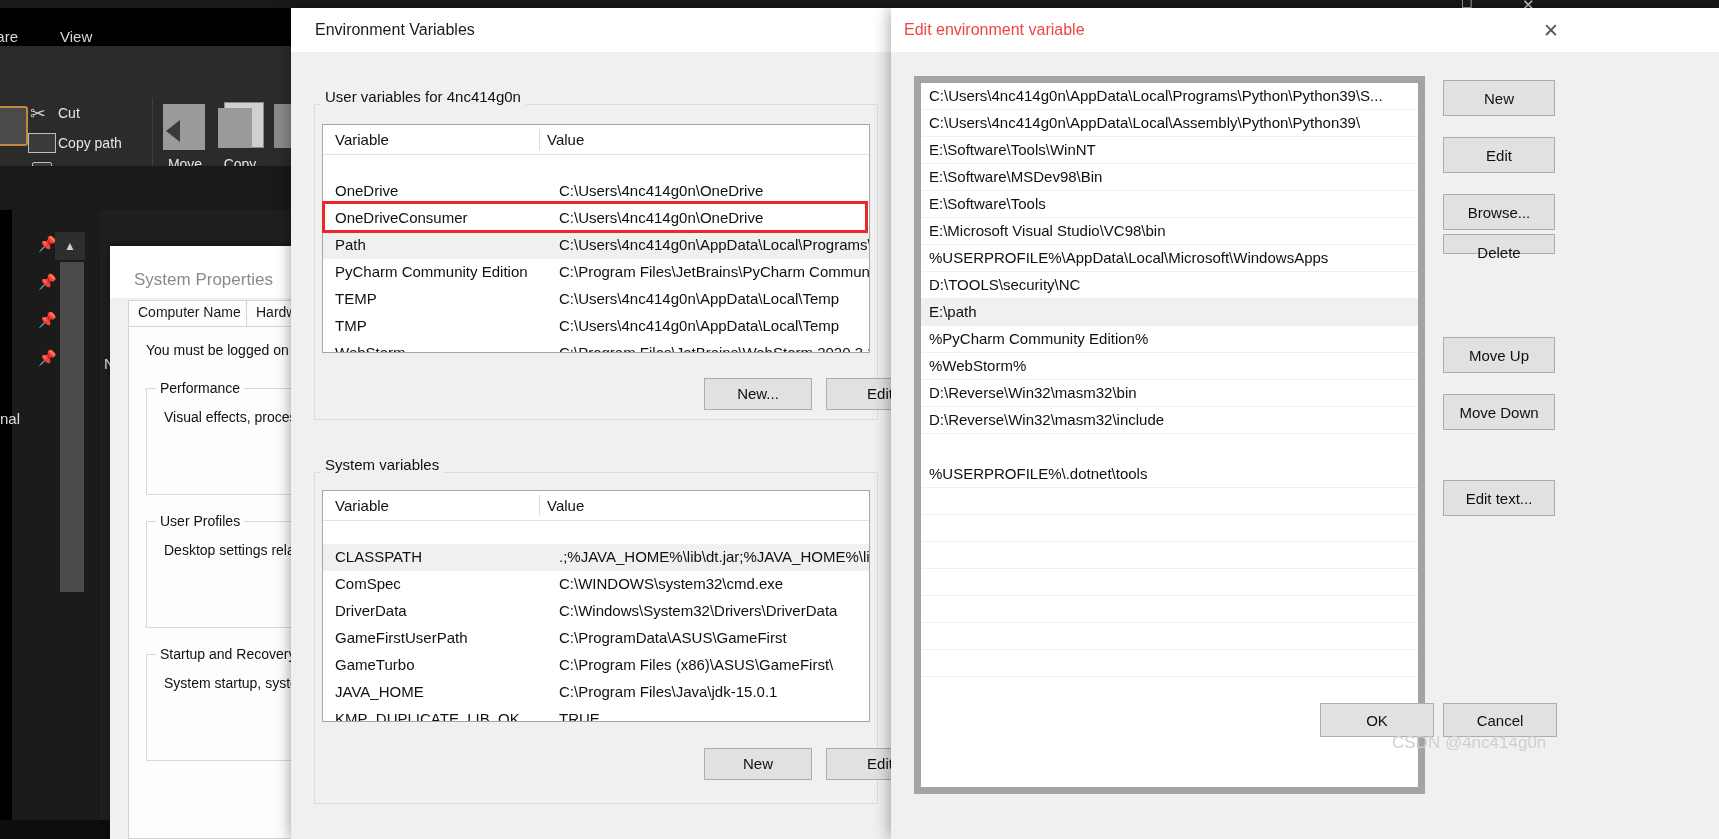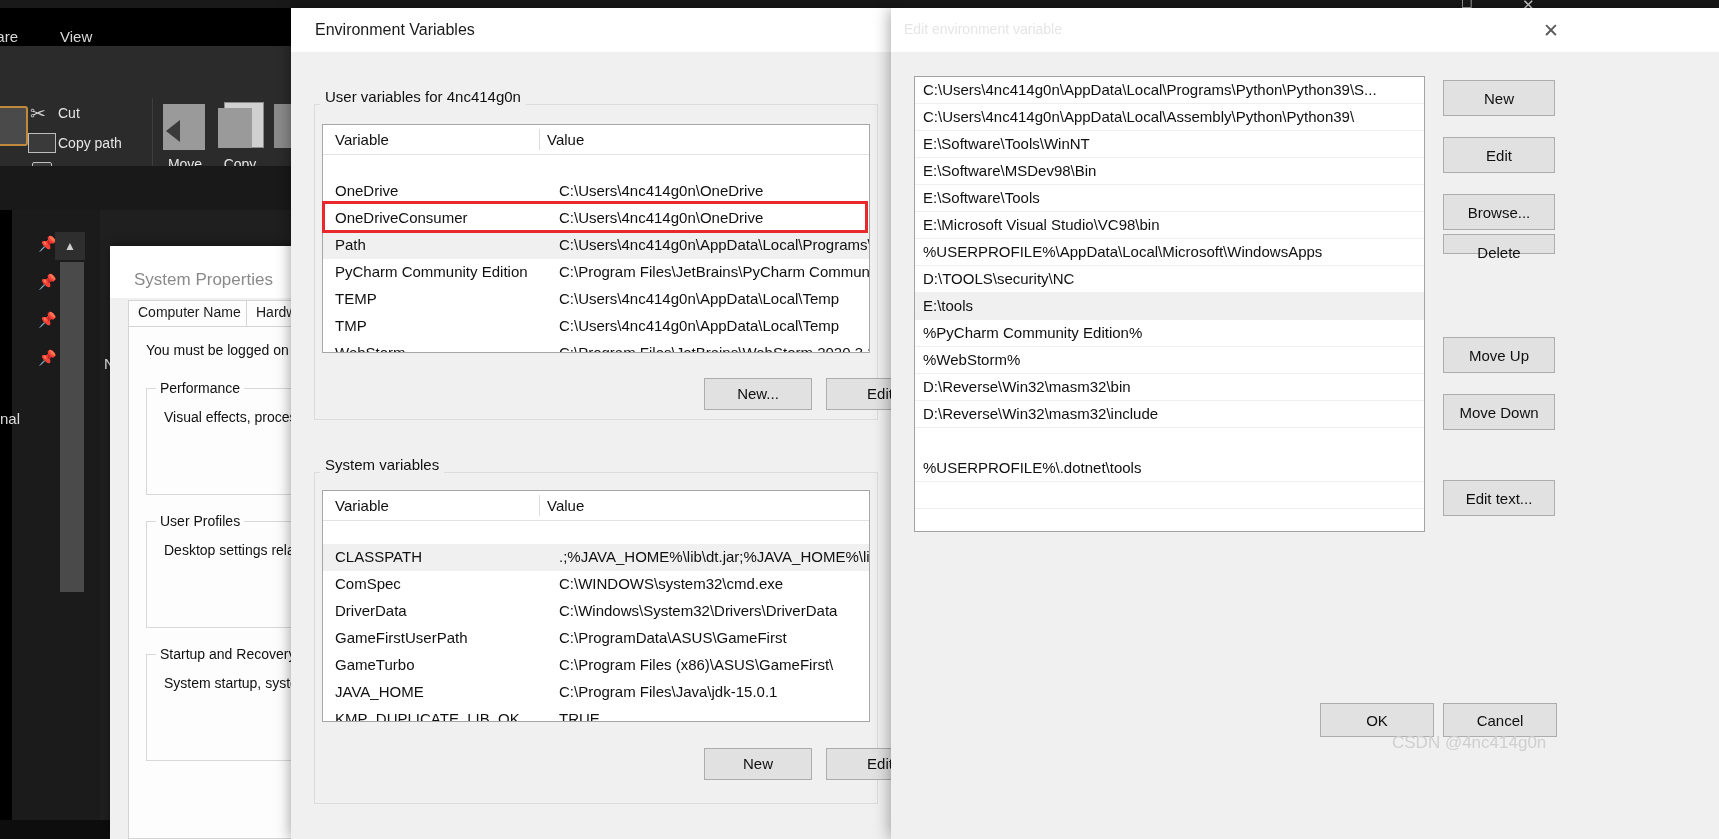--- a/index.html
+++ b/index.html
@@ -74,24 +74,24 @@
   .wbtn{position:absolute;background:#e1e1e1;border:1px solid #adadad;box-sizing:border-box;
         font-size:15px;color:#101010;text-align:center;line-height:30px;}
 
   
   #redbox{left:322px;top:201px;width:546px;height:32px;border:3px solid #e8282a;box-sizing:border-box;}
 
   
   #editvar{left:891px;top:8px;width:828px;height:831px;background:#f0f0f0;
            box-shadow:0 0 16px rgba(0,0,0,.40);}
   #editvar-titlebar{left:891px;top:8px;width:828px;height:44px;background:#ffffff;}
-  #editvar-title{left:904px;top:21px;color:#e5e5e5;font-size:14px;}
+  #editvar-title{left:904px;top:21px;color:#ef4444;font-size:16px;}
   #editvar-close{left:1533px;top:16px;width:36px;height:30px;color:#5a5a5a;font-size:19px;text-align:center;line-height:30px;}
 
-  #pathlist{left:914px;top:76px;width:511px;height:456px;background:#ffffff;border:1px solid #a3a3a3;
+  #pathlist{left:914px;top:76px;width:511px;height:718px;background:#ffffff;border:7px solid #a3a3a3;
             box-sizing:border-box;overflow:hidden;}
   .prow{position:absolute;left:0;width:100%;height:27px;border-bottom:1px solid #efefef;box-sizing:border-box;}
   .prow.sel{background:#f0f0f0;}
   .ptext{position:absolute;left:8px;top:4px;font-size:15px;color:#101010;white-space:nowrap;}
 
   #watermark{left:1392px;top:733px;color:#cfcfcf;font-size:17px;}
 
   
   #cap-restore{left:1461px;top:-4px;width:22px;height:16px;color:#cfcfcf;font-size:13px;}
   #cap-close{left:1522px;top:-4px;color:#cfcfcf;font-size:15px;}
@@ -328,21 +328,21 @@
     <div class="prow" style="top: 135px;">
       <span class="ptext">E:\Microsoft Visual Studio\VC98\bin</span>
     </div>
     <div class="prow" style="top: 162px;">
       <span class="ptext">%USERPROFILE%\AppData\Local\Microsoft\WindowsApps</span>
     </div>
     <div class="prow" style="top: 189px;">
       <span class="ptext">D:\TOOLS\security\NC</span>
     </div>
     <div class="prow sel" style="top: 216px;">
-      <span class="ptext">E:\tools</span>
+      <span class="ptext">E:\path</span>
     </div>
     <div class="prow" style="top: 243px;">
       <span class="ptext">%PyCharm Community Edition%</span>
     </div>
     <div class="prow" style="top: 270px;">
       <span class="ptext">%WebStorm%</span>
     </div>
     <div class="prow" style="top: 297px; padding-left: 46px;">
       <span class="ptext">D:\Reverse\Win32\masm32\bin</span>
     </div>

